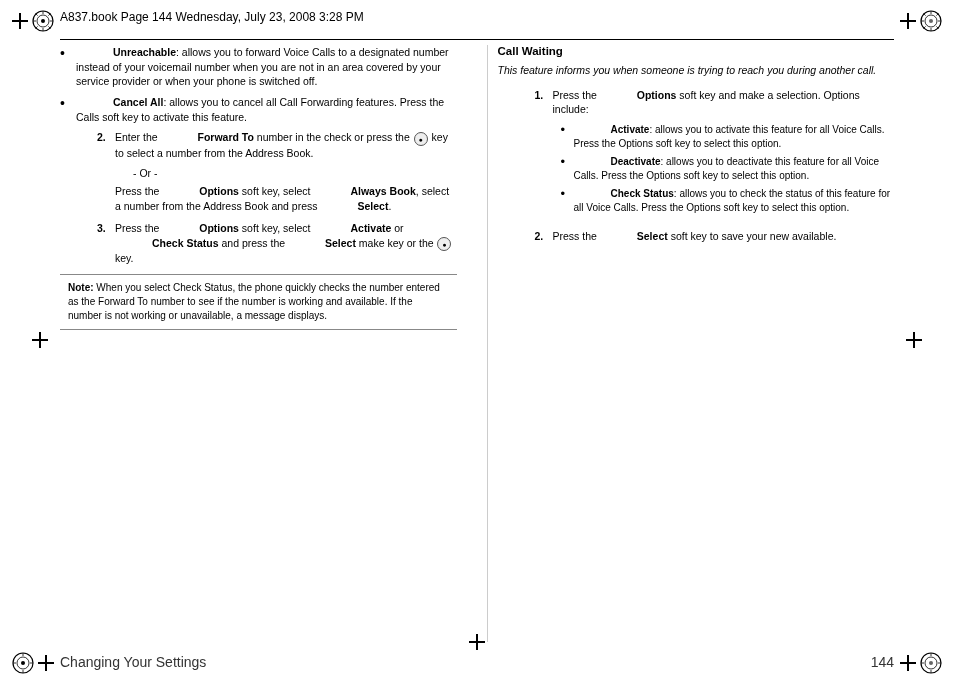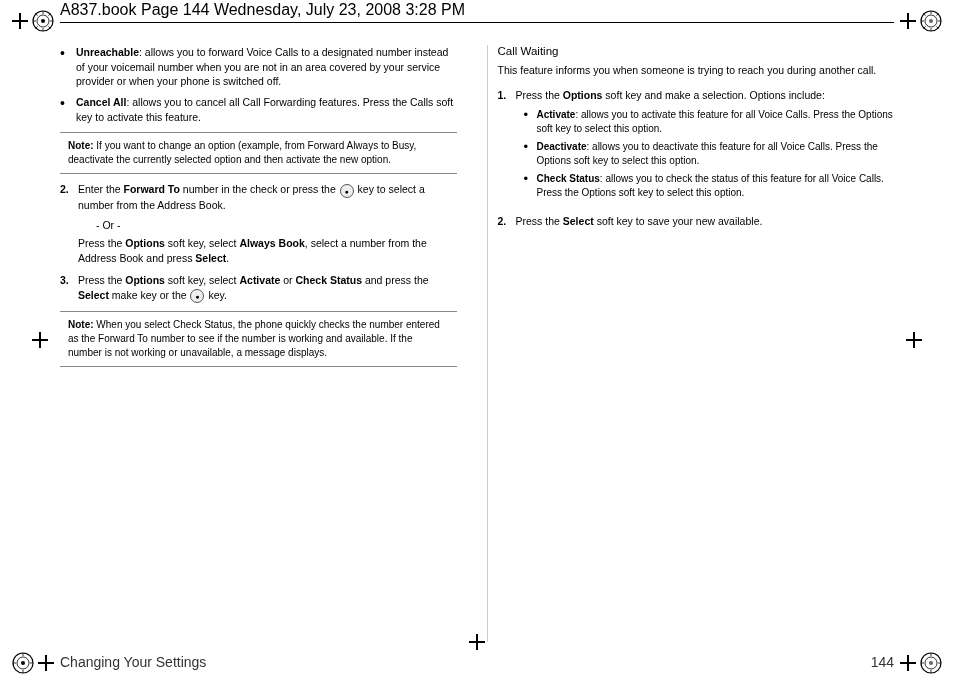--- a/index.html
+++ b/index.html
@@ -18,26 +18,26 @@
     .page-container {
       width: 954px;
       height: 682px;
       position: relative;
       background: #fff;
     }
 
     
     .page-header {
       position: absolute;
-      top: 1px;
+      top: 10px;
       left: 60px;
       right: 60px;
       border-bottom: 1px solid #000;
-      padding-bottom: 3px;
-      font-size: 16px;
+      padding-bottom: 15px;
+      font-size: 12px;
     }
 
     
     .content-area {
       position: absolute;
       top: 45px;
       left: 60px;
       right: 60px;
       bottom: 40px;
       display: flex;
@@ -112,25 +112,25 @@
       border: 1px solid #555;
       background: #eee;
       text-align: center;
       line-height: 13px;
       font-size: 7px;
       vertical-align: middle;
       margin: 0 1px;
     }
 
     
-    .bold { font-weight: bold; }
+    .bold { font-weight: bold; margin-left: 37px; }
 
     
     .section-heading {
-      font-weight: normal;
+      font-weight: bold;
       font-size: 11.5px;
       margin-bottom: 6px;
     }
 
     
     .sub-bullet {
       display: flex;
       margin-bottom: 5px;
       font-size: 10px;
       line-height: 1.35;
@@ -332,23 +332,20 @@
         </span>
       </div>
 
       <div class="bullet-item">
         <span class="bullet-dot">•</span>
         <span>
           <span class="bold">Cancel All</span><span>: allows you to cancel all Call Forwarding features. Press the Calls soft key to activate this feature.</span>
         </span>
       </div>
 
-      <div class="note-box">
-        <span class="note-label">Note:</span><span> If you want to change an option (example, from Forward Always to Busy, deactivate the currently selected option and then activate the new option.</span>
-      </div>
 
       <div class="step">
         <span class="step-number bold">2.</span>
         <div class="step-content">
           <span>Enter the </span><span class="bold">Forward To</span><span> number in the check or press the</span>
           <span class="key-icon">●</span>
           <span> key to select a number from the Address Book.</span>
 
           <div class="or-sep">
             <span>- Or -</span>
@@ -372,21 +369,21 @@
       <div class="note-box">
         <span class="note-label">Note:</span><span> When you select Check Status, the phone quickly checks the number entered as the Forward To number to see if the number is working and available. If the number is not working or unavailable, a message displays.</span>
       </div>
 
     </div>
 
     <div class="right-column">
 
       <div class="section-heading">Call Waiting</div>
 
-      <p style="font-size:10.5px; line-height:1.4; margin-bottom:10px;">This feature informs you when someone is trying to reach you during another call.</p>
+      <p style="font-size:10.5px; line-height:1.4; margin-bottom:10px;font-style:italic;">This feature informs you when someone is trying to reach you during another call.</p>
 
       <div class="step">
         <span class="step-number bold">1.</span>
         <div class="step-content">
           <span>Press the </span><span class="bold">Options</span><span> soft key and make a selection. Options include:</span>
 
           
           <div style="margin-top:6px; margin-left:8px;">
 
             <div class="sub-bullet">

